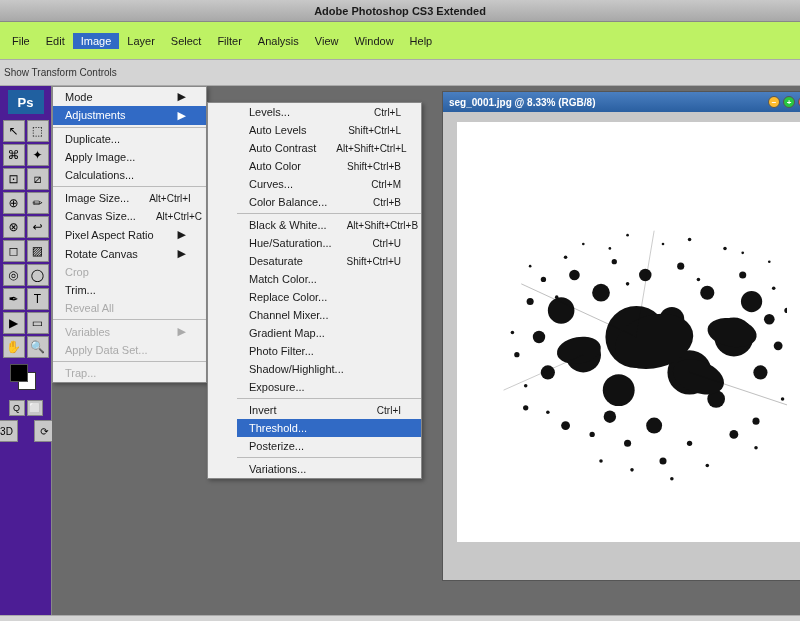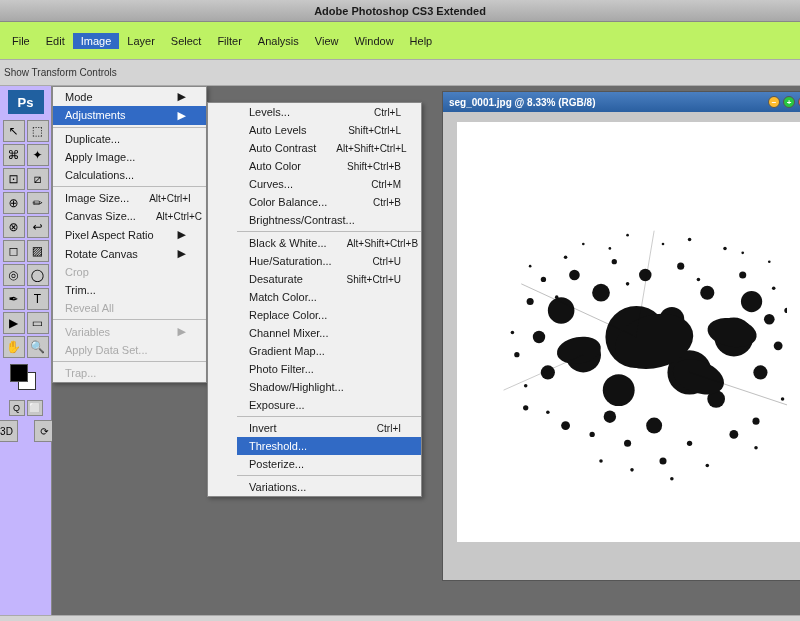--- a/index.html
+++ b/index.html
@@ -48,21 +48,21 @@
 
     
     #main {
       display: flex;
       height: calc(621px - 22px - 22px - 26px - 22px);
     }
 
     
     #toolbox {
       width: 52px;
-      background: #c4b5fd;
+      background: #4c1d95;
       border-right: 1px solid #888;
       display: flex;
       flex-direction: column;
       align-items: center;
       padding: 4px 2px;
       gap: 2px;
     }
     .tool-btn {
       width: 22px;
       height: 22px;
@@ -397,23 +397,20 @@
         <span>Auto Color</span>
         <span class="shortcut">Shift+Ctrl+B</span>
       </div>
       <div class="dropdown-item">
         <span>Curves...</span>
         <span class="shortcut">Ctrl+M</span>
       </div>
       <div class="dropdown-item">
         <span>Color Balance...</span>
         <span class="shortcut">Ctrl+B</span>
-      </div>
-      <div class="dropdown-item">
-        <span>Brightness/Contrast...</span>
       </div>
       <div class="dropdown-sep"></div>
       <div class="dropdown-item">
         <span>Black &amp; White...</span>
         <span class="shortcut">Alt+Shift+Ctrl+B</span>
       </div>
       <div class="dropdown-item">
         <span>Hue/Saturation...</span>
         <span class="shortcut">Ctrl+U</span>
       </div>

